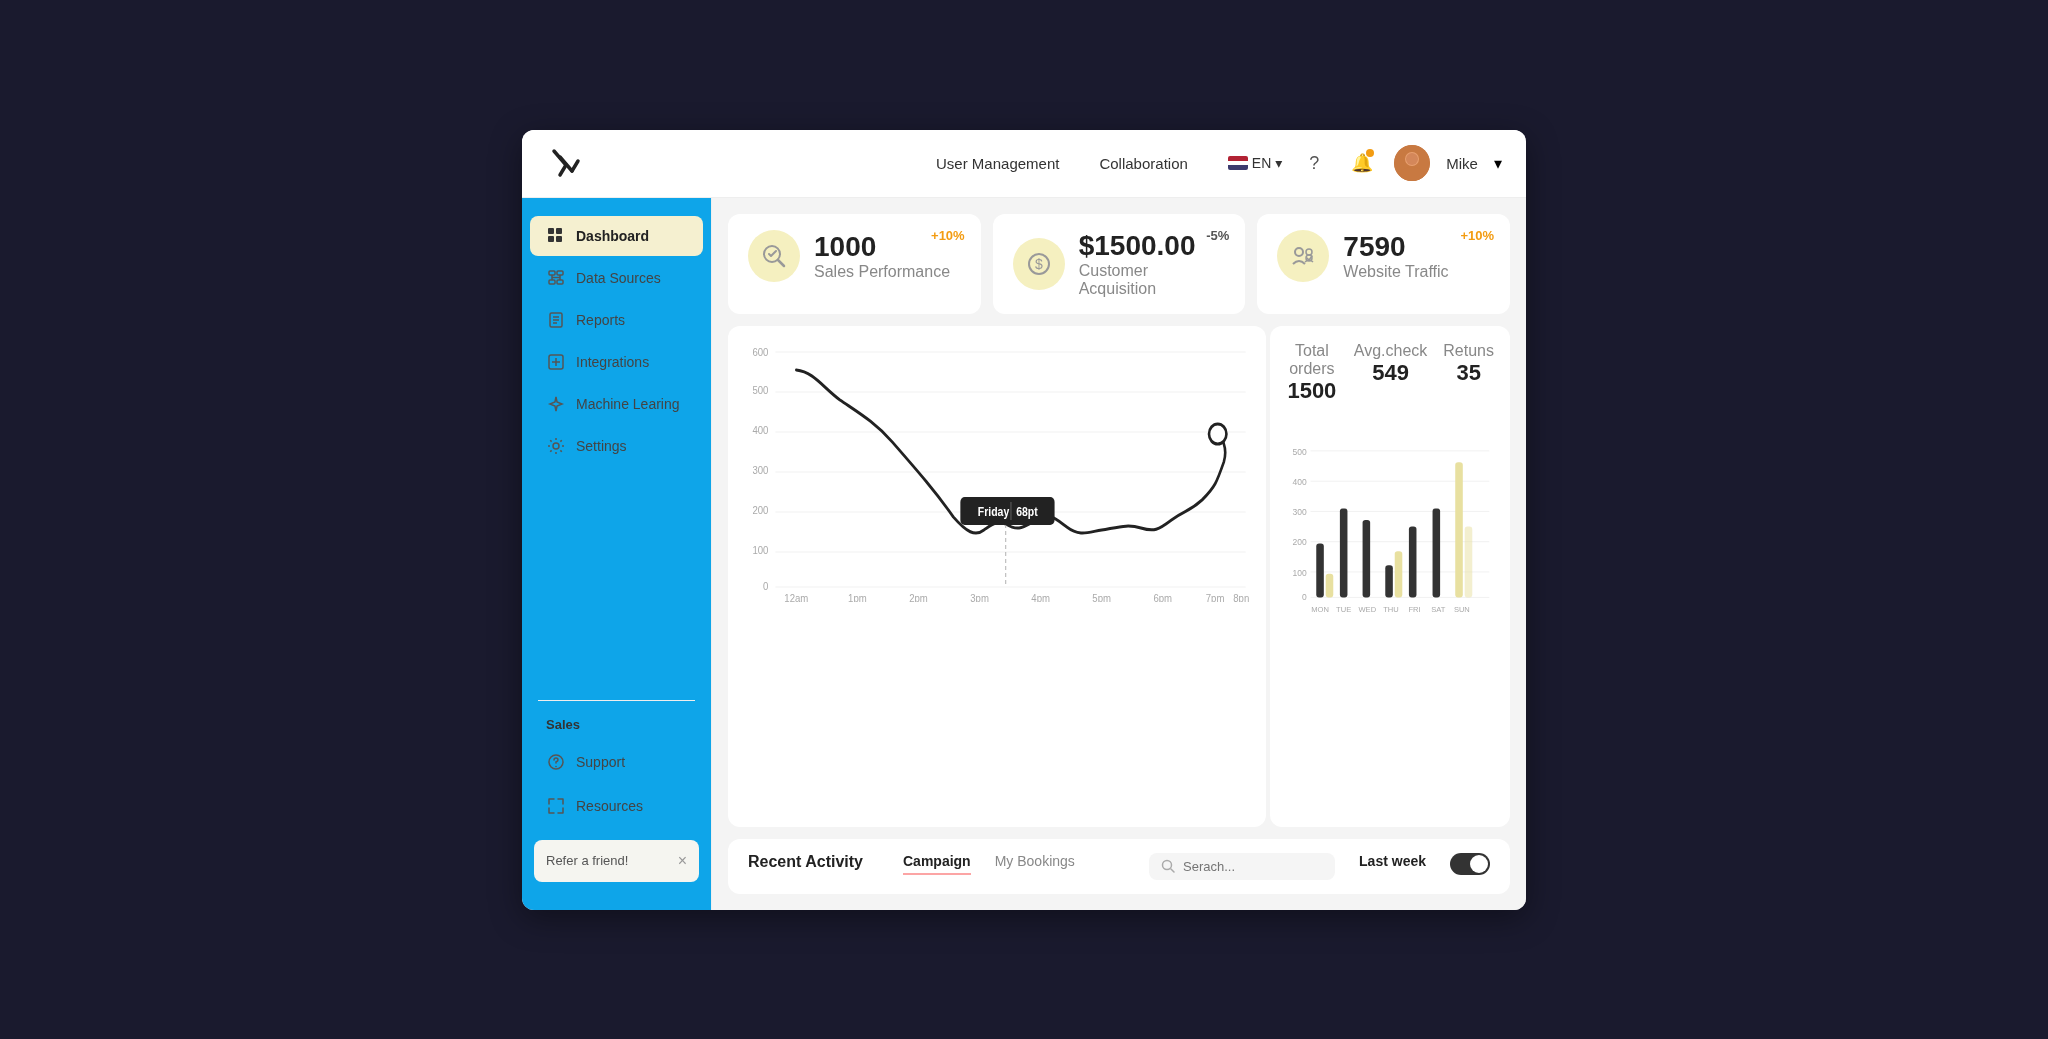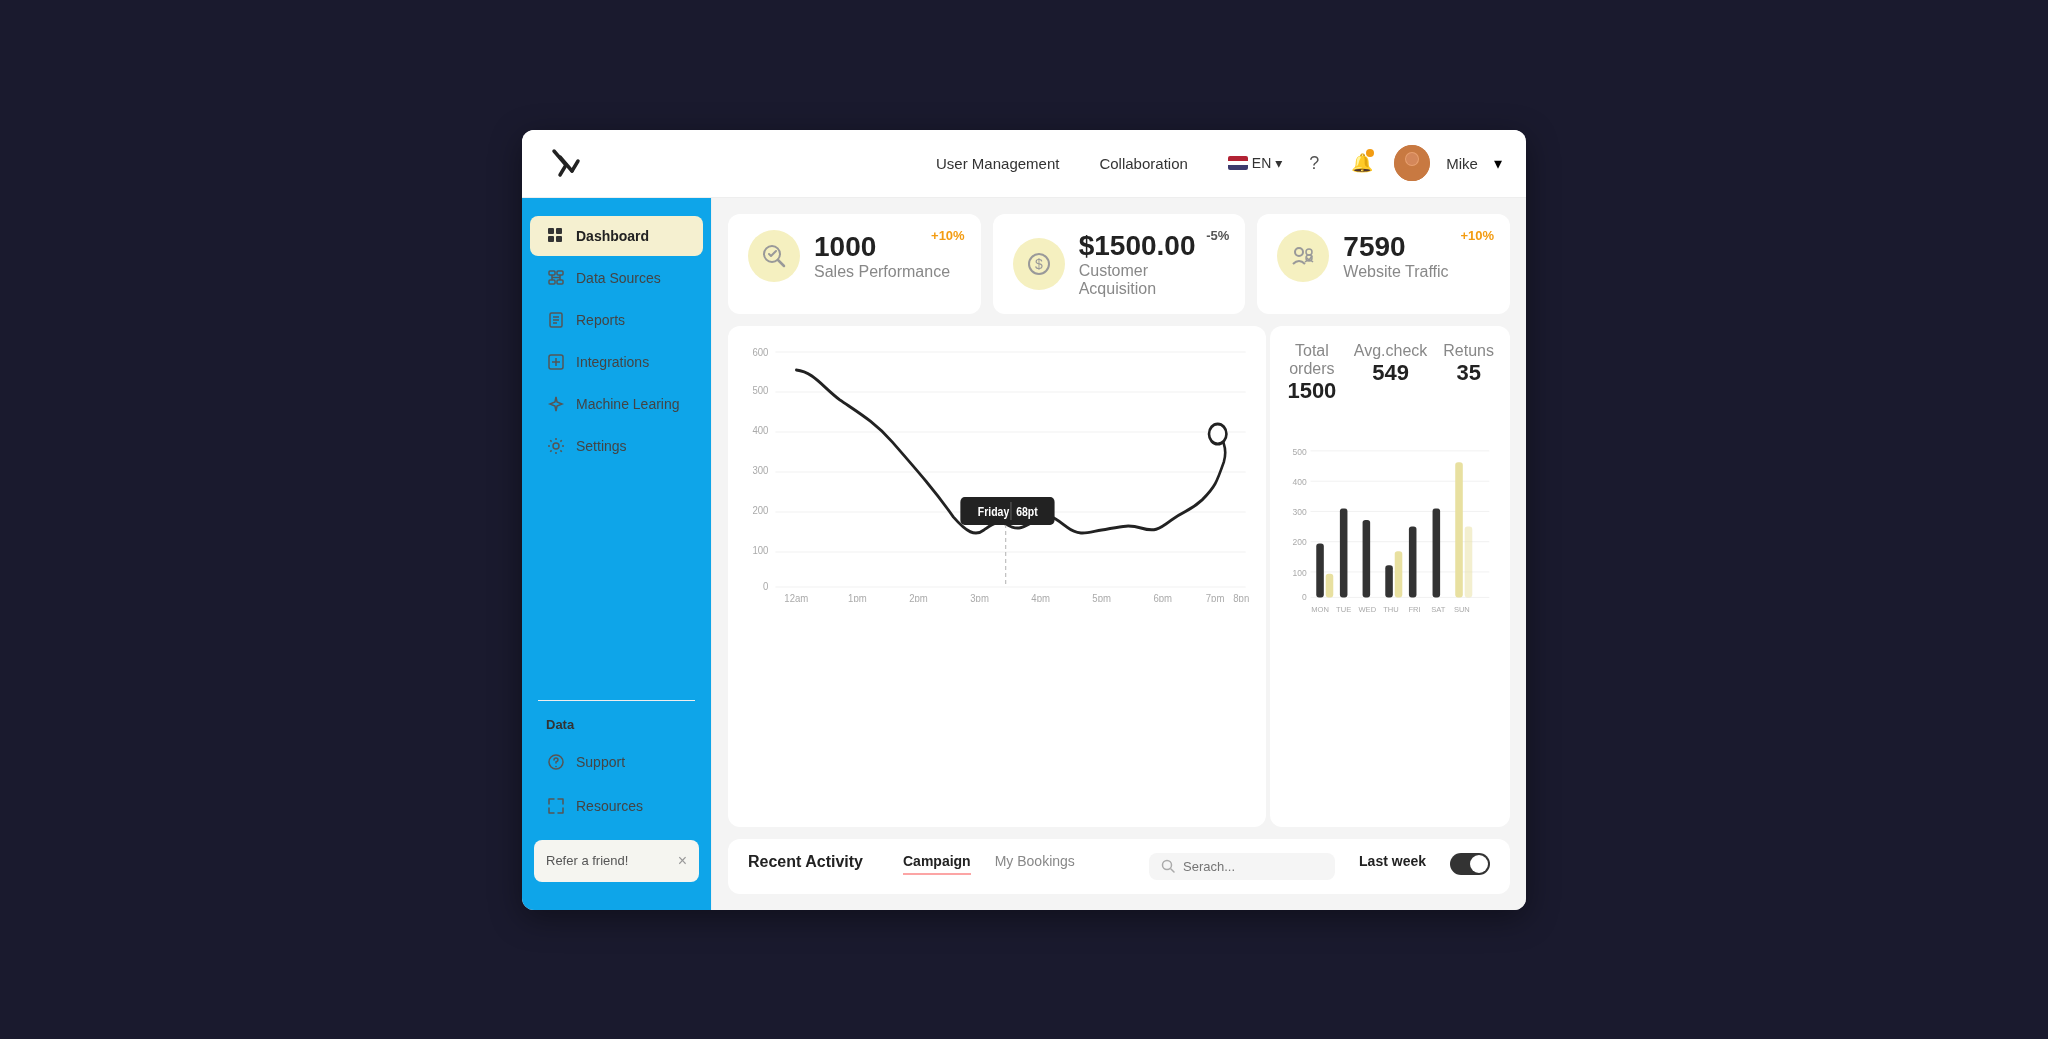--- a/index.html
+++ b/index.html
@@ -181,21 +181,21 @@
           <div class="sidebar-icon">
             <svg width="18" height="18" viewBox="0 0 18 18" fill="none">
               <circle cx="9" cy="9" r="3" stroke="currentColor" stroke-width="1.5"></circle>
               <path d="M9 1v2M9 15v2M1 9h2M15 9h2M3.22 3.22l1.41 1.41M13.37 13.37l1.41 1.41M3.22 14.78l1.41-1.41M13.37 4.63l1.41-1.41" stroke="currentColor" stroke-width="1.5"></path>
             </svg>
           </div>
           <span>Settings</span>
         </div>
       </div>
       <div class="sidebar-divider"></div>
-      <div class="sidebar-help-label">Data</div>
+      <div class="sidebar-help-label">Sales</div>
       <div class="sidebar-item">
         <div class="sidebar-icon">
           <svg width="18" height="18" viewBox="0 0 18 18" fill="none">
             <circle cx="9" cy="9" r="7" stroke="currentColor" stroke-width="1.5"></circle>
             <path d="M7 7c0-1.1.9-2 2-2s2 .9 2 2c0 1-1 1.5-2 2v1" stroke="currentColor" stroke-width="1.5" stroke-linecap="round"></path>
             <circle cx="9" cy="13.5" r="0.8" fill="currentColor"></circle>
           </svg>
         </div>
         <span>Support</span>
       </div>

